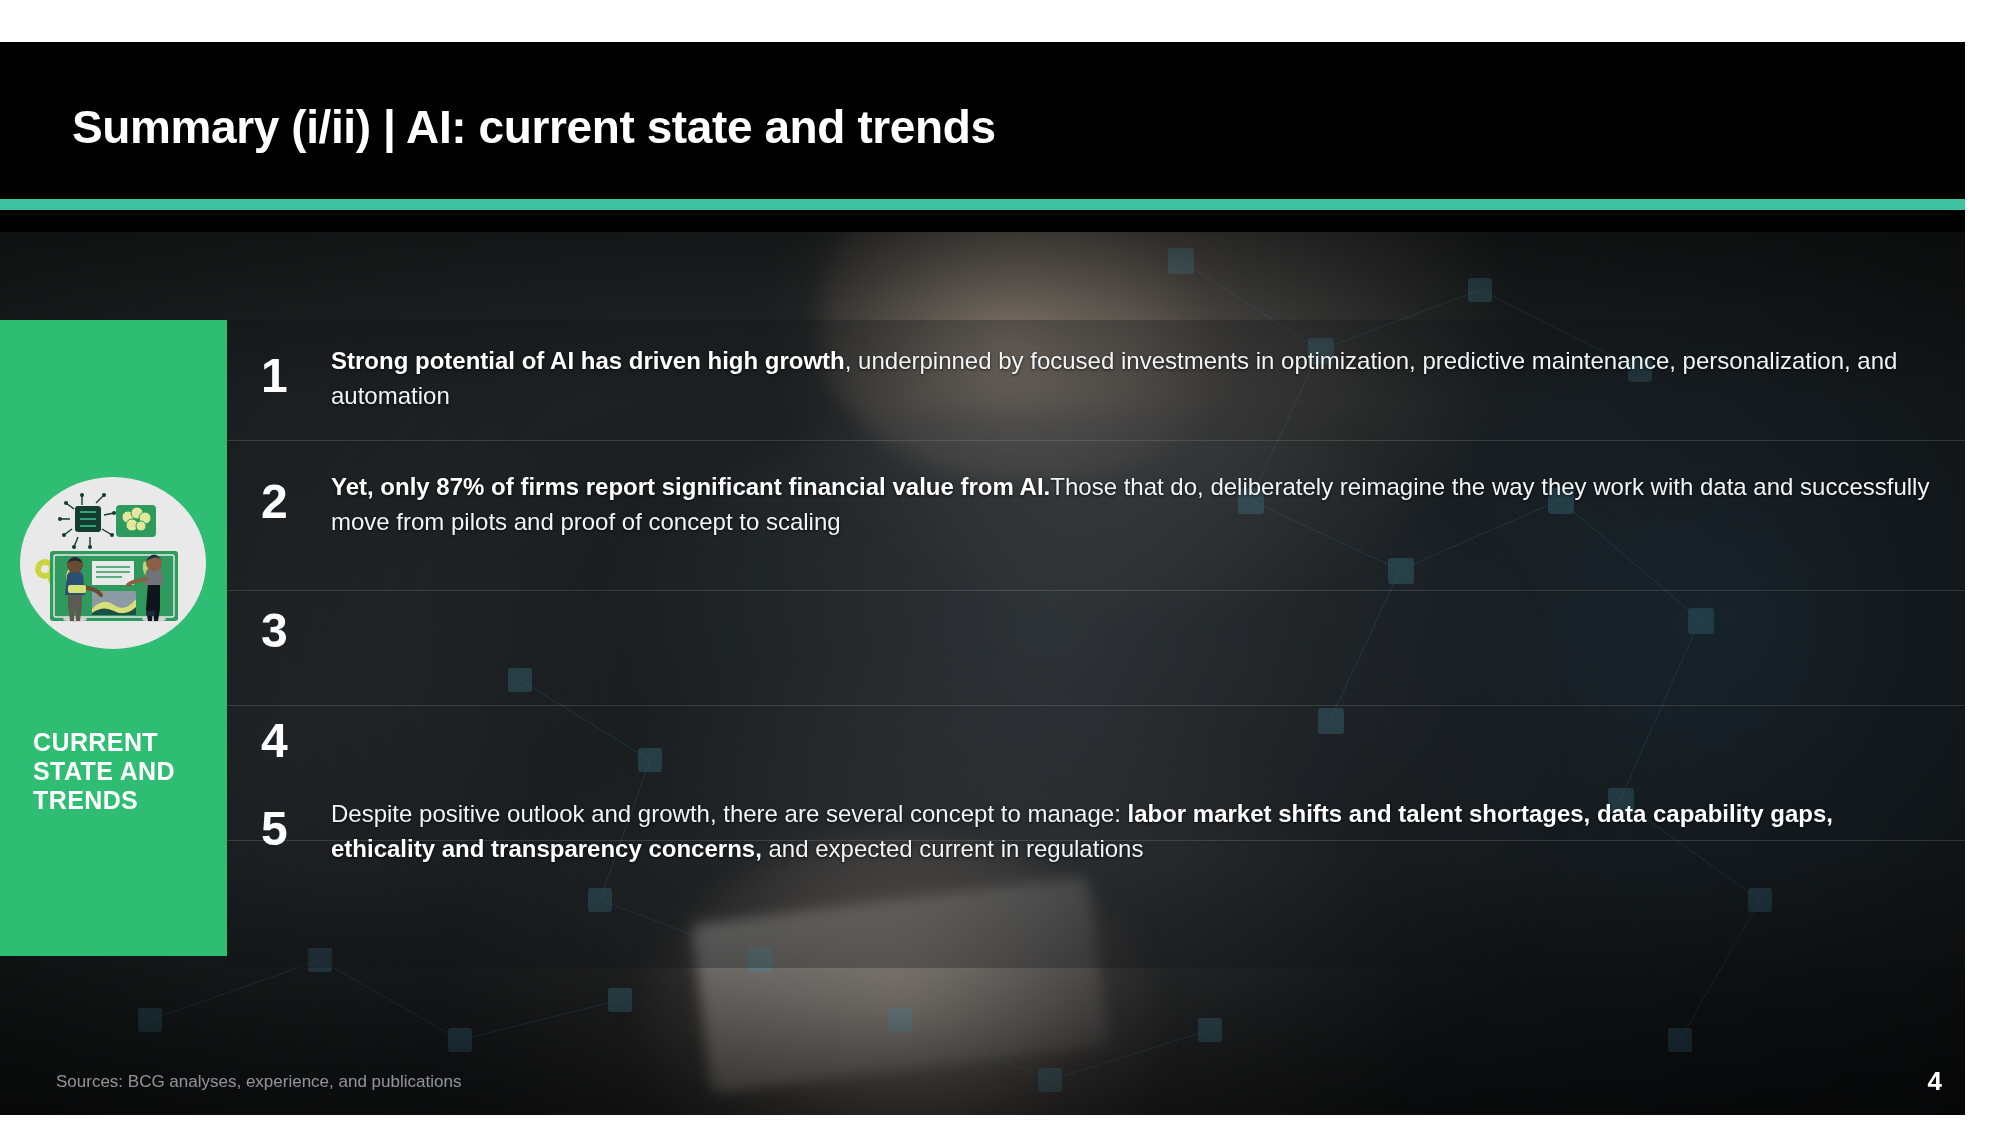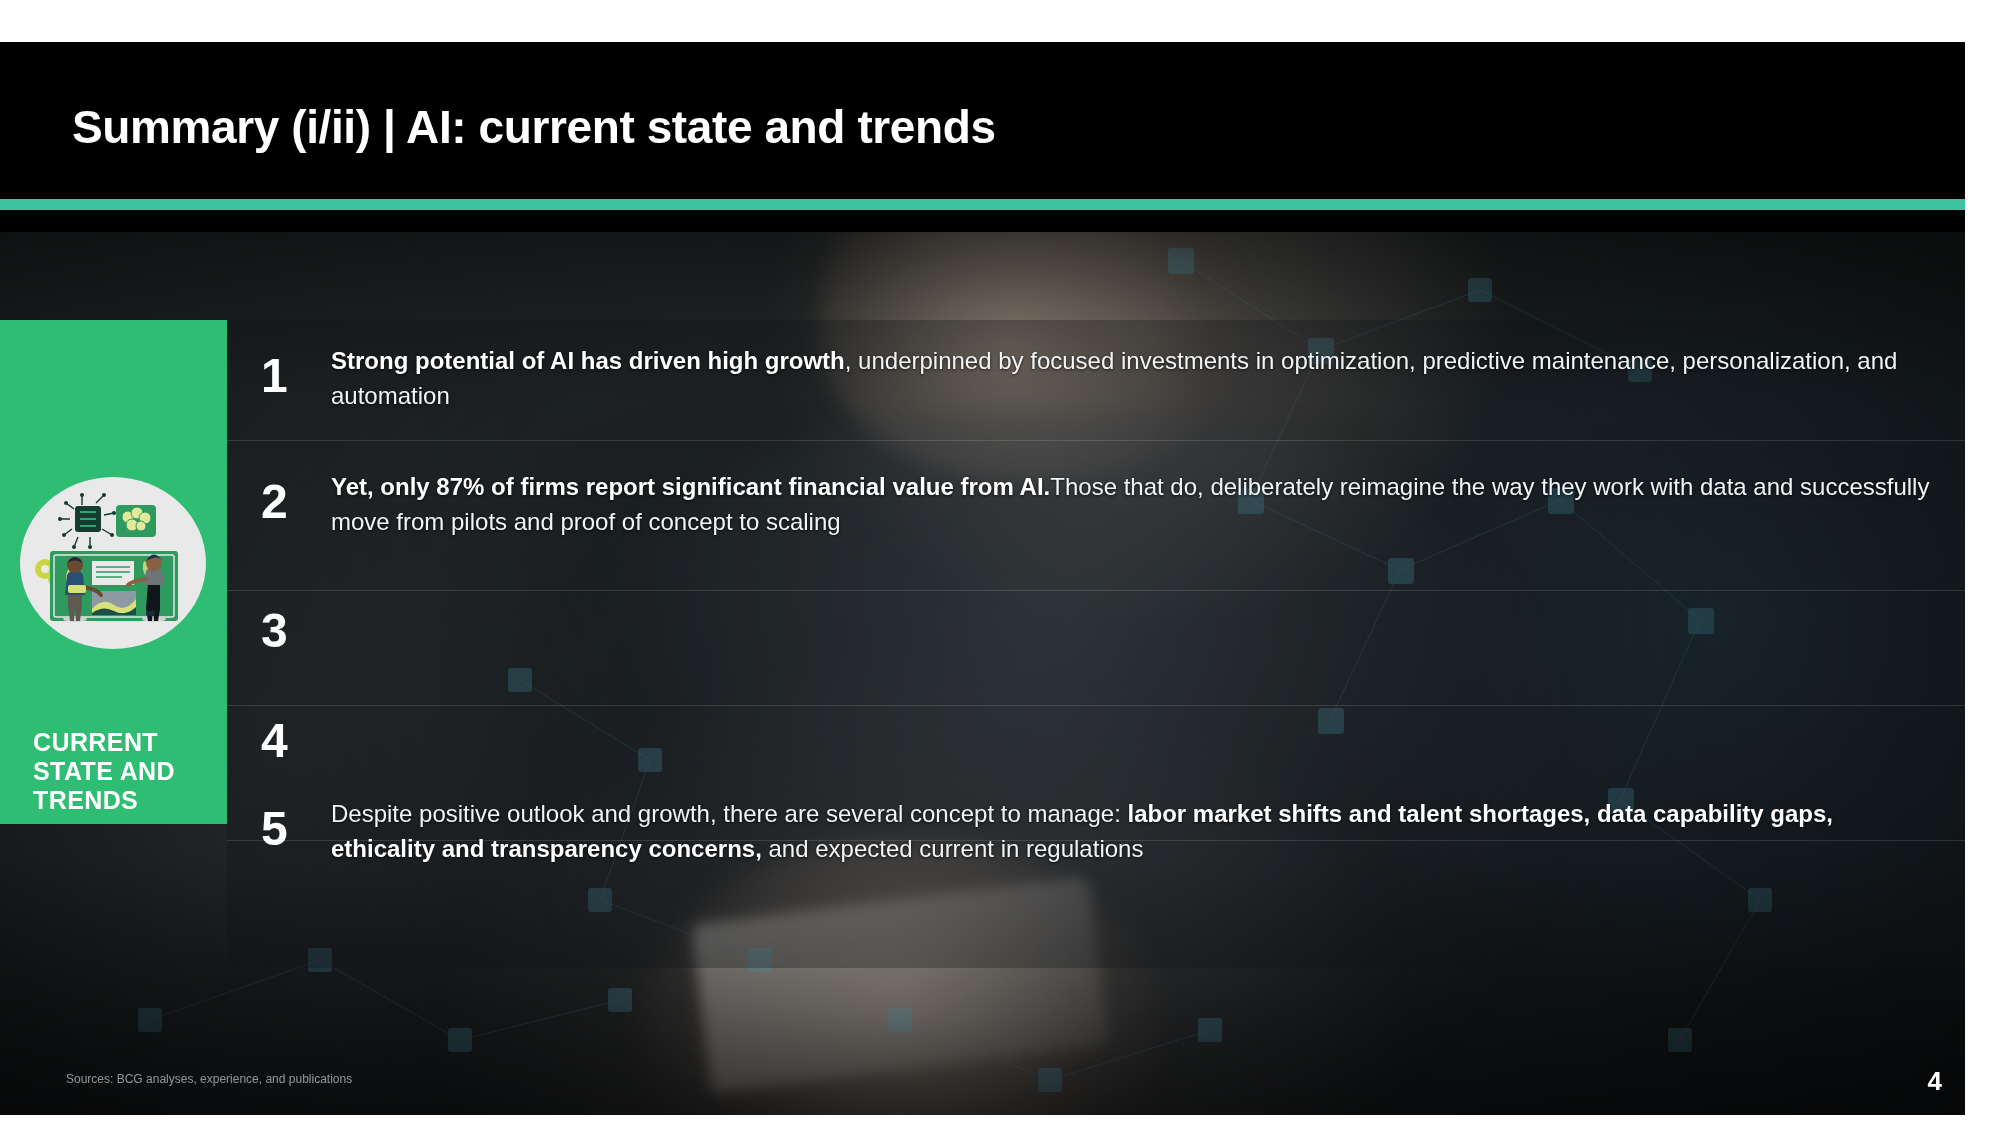--- a/index.html
+++ b/index.html
@@ -139,21 +139,21 @@
       linear-gradient(to bottom, rgba(0,0,0,0.5) 0%, rgba(0,0,0,0.05) 22%, rgba(0,0,0,0.05) 72%, rgba(0,0,0,0.55) 100%),
       radial-gradient(ellipse 1400px 900px at 50% 50%, rgba(0,0,0,0) 40%, rgba(0,0,0,0.55) 100%);
   }
 
   
   .sidebar {
     position: absolute;
     left: 0;
     top: 320px;
     width: 227px;
-    height: 504px;
+    height: 636px;
     background: #2ebd73;
     z-index: 20;
   }
   .sidebar-illustration {
     position: absolute;
     left: 18px;
     top: 155px;
     width: 190px;
     height: 176px;
   }
@@ -238,23 +238,23 @@
     left: 227px;
     width: 1738px;
     height: 1px;
     background: rgba(255,255,255,0.13);
     z-index: 21;
   }
 
   
   .footer-sources {
     position: absolute;
-    left: 66px;
+    left: 56px;
     top: 1072px;
-    font-size: 12px;
+    font-size: 17px;
     color: rgba(226,228,230,0.62);
     z-index: 40;
   }
   .footer-page {
     position: absolute;
     right: 58px;
     top: 1066px;
     font-size: 26px;
     font-weight: bold;
     color: #ffffff;

